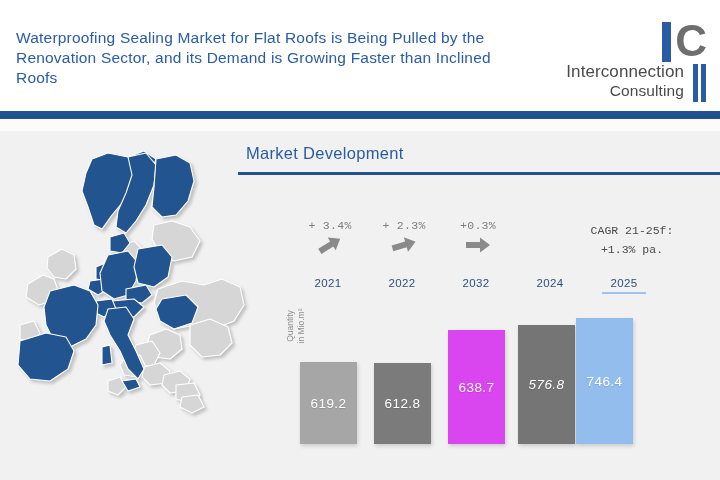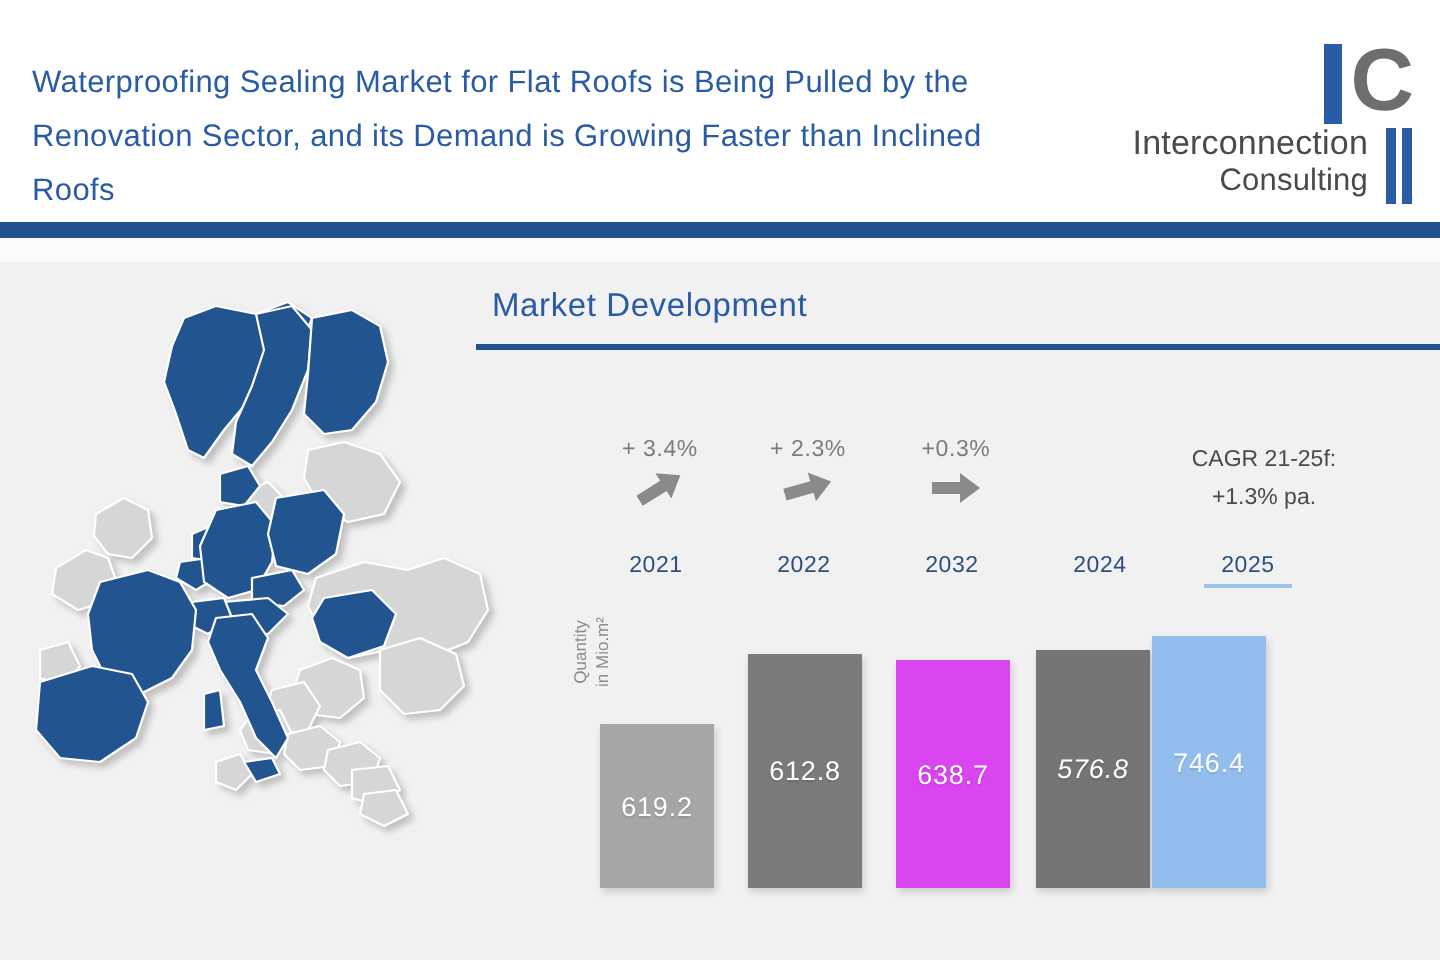--- a/index.html
+++ b/index.html
@@ -11,21 +11,21 @@
     overflow:hidden;
   }
 
   
   #header {
     position:absolute; left:0; top:0; width:720px; height:111px;
     background:#ffffff;
   }
   #headline {
     position:absolute; left:16px; top:28px; width:500px;
-    font-size:15.5px; line-height:27px;
+    font-size:15.5px; line-height:20px;
     color:#2a5ca5; font-weight:400; letter-spacing:.2px;
   }
   #logo {
     position:absolute; right:14px; top:22px; width:150px; height:80px;
   }
   #logo-mark {
     position:absolute; right:0; top:0; height:42px;
     display:flex; align-items:flex-start;
   }
   .lg-bar-i {
@@ -81,21 +81,21 @@
     position:absolute; left:248px; top:100px; width:472px; height:240px;
   }
   #ylabel {
     position:absolute; left:-12px; top:96px;
     width:120px; text-align:center;
     transform:rotate(-90deg); transform-origin:center center;
     font-size:8.5px; color:#8c8c8c; line-height:11px;
     white-space:pre-line;
   }
 
-  .growth-row { position:absolute; left:0; top:0; width:472px; height:50px; }
+  .growth-row { position:absolute; left:0; top:0; width:472px; height:50px;font-family:Liberation Mono, monospace; }
   .growth {
     position:absolute; width:72px; text-align:center;
   }
   .growth .pct {
     font-size:11.5px; color:#7c7c7c; letter-spacing:.3px;
   }
   .growth .arw {
     margin-top:4px; height:18px;
     display:flex; align-items:center; justify-content:center;
   }
@@ -280,21 +280,21 @@
       <div class="year" style="left:118px;">2022</div>
       <div class="year" style="left:192px;">2032</div>
       <div class="year" style="left:266px;">2024</div>
       <div class="year hl" style="left:340px;">2025</div>
     </div>
 
     <div id="bars">
       <div class="bar" style="left:52px;  width:57px; height:82px; background:#a6a6a6;">
         <span class="val">619.2</span>
       </div>
-      <div class="bar" style="left:126px; width:57px; height:117px; background:#7b7b7b;">
+      <div class="bar" style="left:126px; width:57px; height:81px; background:#7b7b7b;">
         <span class="val">612.8</span>
       </div>
       <div class="bar" style="left:200px; width:57px; height:114px; background:#d946ef;">
         <span class="val">638.7</span>
       </div>
       <div class="bar" style="left:270px; width:57px; height:119px; background:#757575;font-style:italic;">
         <span class="val">576.8</span>
       </div>
       <div class="bar" style="left:328px; width:57px; height:126px; background:#93bdec;">
         <span class="val">746.4</span>

